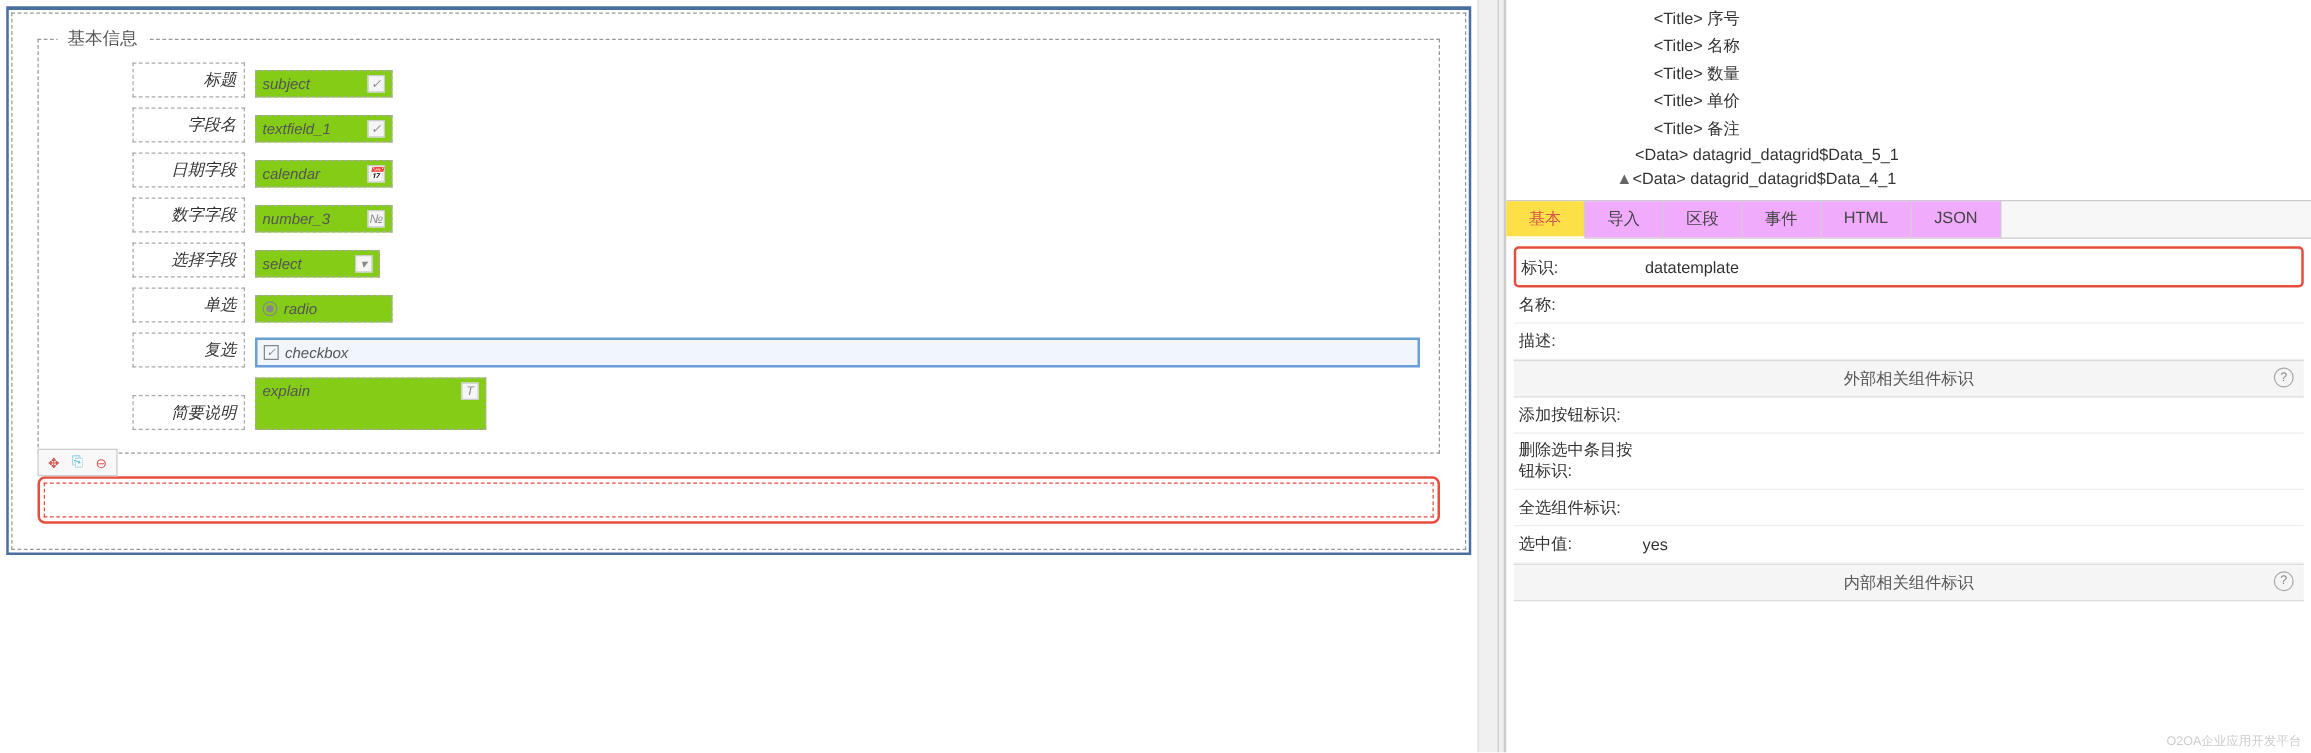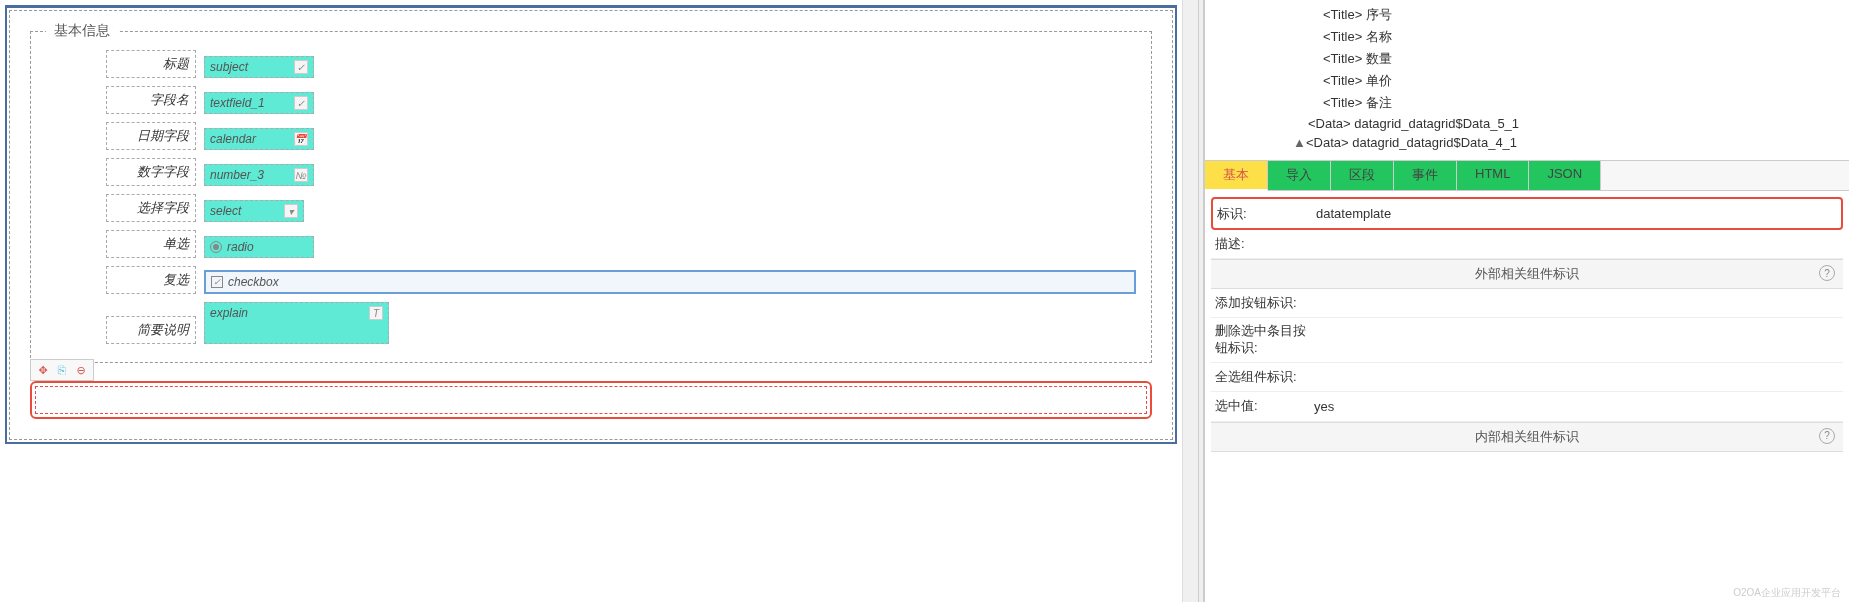--- a/index.html
+++ b/index.html
@@ -4,21 +4,21 @@
 <style>
 * { box-sizing: border-box; margin: 0; padding: 0; font-family: Arial, sans-serif; }
 body { background: #fff; width: 1849px; height: 602px; display: flex; overflow: hidden; }
 .main-area { flex: 1; padding: 5px; position: relative; overflow: auto; }
 .canvas-outer { border: 2px solid #4a6ea0; border-top-width: 3px; padding: 2px; }
 .canvas-inner { border: 1px dashed #999; padding: 20px; }
 .form-section { border: 1px dashed #999; padding: 10px 15px 10px 15px; margin-bottom: 8px; position: relative; }
 .section-title { position: absolute; top: -10px; left: 15px; background: #fff; padding: 0 8px; font-size: 14px; color: #555; }
 .form-row { display: flex; align-items: flex-end; margin: 8px 0; padding-left: 60px; font-style: italic; }
 .form-label { width: 90px; border: 1px dashed #aaa; padding: 4px 6px; font-size: 13px; text-align: right; margin-right: 8px; color: #333; }
-.form-field { border: 1px dashed #aaa; padding: 3px 5px; font-size: 12px; color: #555; display: flex; align-items: center; min-width: 110px; background: #5eead4; }
+.form-field { border: 1px dashed #aaa; padding: 3px 5px; font-size: 12px; color: #555; display: flex; align-items: center; min-width: 110px; background: #84cc16; }
 .form-field.wide { min-width: 185px; }
 .field-icon { width: 14px; height: 14px; margin-left: auto; display: inline-flex; align-items: center; justify-content: center; font-size: 10px; color: #888; border: 1px solid #ccc; background: #f5f5f5; }
 .radio-dot { width: 12px; height: 12px; border: 1px solid #888; border-radius: 50%; margin-right: 5px; display: inline-flex; align-items: center; justify-content: center; }
 .radio-dot::after { content: ''; width: 6px; height: 6px; background: #888; border-radius: 50%; }
 .check-box { width: 12px; height: 12px; border: 1px solid #888; margin-right: 5px; display: inline-flex; align-items: center; justify-content: center; font-size: 9px; color: #888; }
 .selected-row { border: 2px solid #6a9ed8 !important; background: #f0f6fc; }
 .textarea-field { height: 42px; align-items: flex-start; }
 .red-selection { border: 2px solid #e74c3c; border-radius: 6px; padding: 3px; margin-top: 6px; }
 .red-inner { border: 1px dashed #e74c3c; height: 28px; }
 .toolbar-float { position: absolute; left: 0; top: -22px; background: #f8f8f8; border: 1px solid #ccc; padding: 2px 4px; display: flex; gap: 3px; }
@@ -26,21 +26,21 @@
 .red-wrapper { position: relative; margin-top: 18px; }
 .scrollbar-v { width: 16px; background: #f0f0f0; border-left: 1px solid #ddd; }
 .sidebar { width: 645px; display: flex; flex-direction: column; border-left: 1px solid #ccc; background: #fff; }
 .tree-area { flex: 0 0 160px; overflow: auto; padding: 4px 8px; font-size: 13px; position: relative; }
 .tree-item { padding: 2px 0 2px 110px; color: #333; white-space: nowrap; }
 .tree-item .tag { color: #333; }
 .tree-toggle { color: #666; margin-right: 3px; display: inline-block; width: 10px; }
 .tabs-row { display: flex; border-top: 1px solid #ccc; border-bottom: 1px solid #ccc; background: #f7f7f7; }
 .tab { padding: 5px 18px; font-size: 13px; border-right: 1px solid #ccc; cursor: pointer; background: #fff; color: #444; }
 .tab.active { color: #d9534f; background: #fde047; border-bottom: 2px solid #fff; margin-bottom: -1px; }
-.tab.inactive { background: #22c55e; }
+.tab.inactive { background: #f0abfc; }
 .props-area { flex: 1; overflow: auto; padding: 6px; font-size: 13px; }
 .prop-row { display: flex; align-items: center; padding: 5px 4px; border-bottom: 1px solid #eee; }
 .prop-label { width: 95px; color: #333; }
 .prop-value { flex: 1; padding: 2px 4px; color: #333; }
 .highlighted-prop { border: 2px solid #e74c3c; border-radius: 4px; align-items: center; }
 .section-header { text-align: center; padding: 5px; background: #f5f5f5; border-top: 1px solid #ddd; border-bottom: 1px solid #ddd; font-size: 13px; color: #555; position: relative; }
 .help-icon { position: absolute; right: 8px; top: 5px; width: 16px; height: 16px; border: 1px solid #aaa; border-radius: 50%; font-size: 10px; display: flex; align-items: center; justify-content: center; color: #888; }
 .watermark { position: absolute; bottom: 2px; right: 8px; font-size: 10px; color: #ccc; }
 .resizer { width: 6px; background: #eee; border-left: 1px solid #ccc; border-right: 1px solid #ccc; cursor: col-resize; }
 </style>
@@ -154,20 +154,24 @@
     <div class="tab inactive">HTML</div>
     <div class="tab inactive">JSON</div>
   </div>
 
   <div class="props-area">
     <div class="prop-row highlighted-prop">
       <div class="prop-label">标识:</div>
       <div class="prop-value">datatemplate</div>
     </div>
     <div class="prop-row">
+      <div class="prop-label">名称:</div>
+      <div class="prop-value"></div>
+    </div>
+    <div class="prop-row">
       <div class="prop-label">描述:</div>
       <div class="prop-value"></div>
     </div>
 
     <div class="section-header">
       <span>外部相关组件标识</span>
       <span class="help-icon">?</span>
     </div>
 
     <div class="prop-row">

